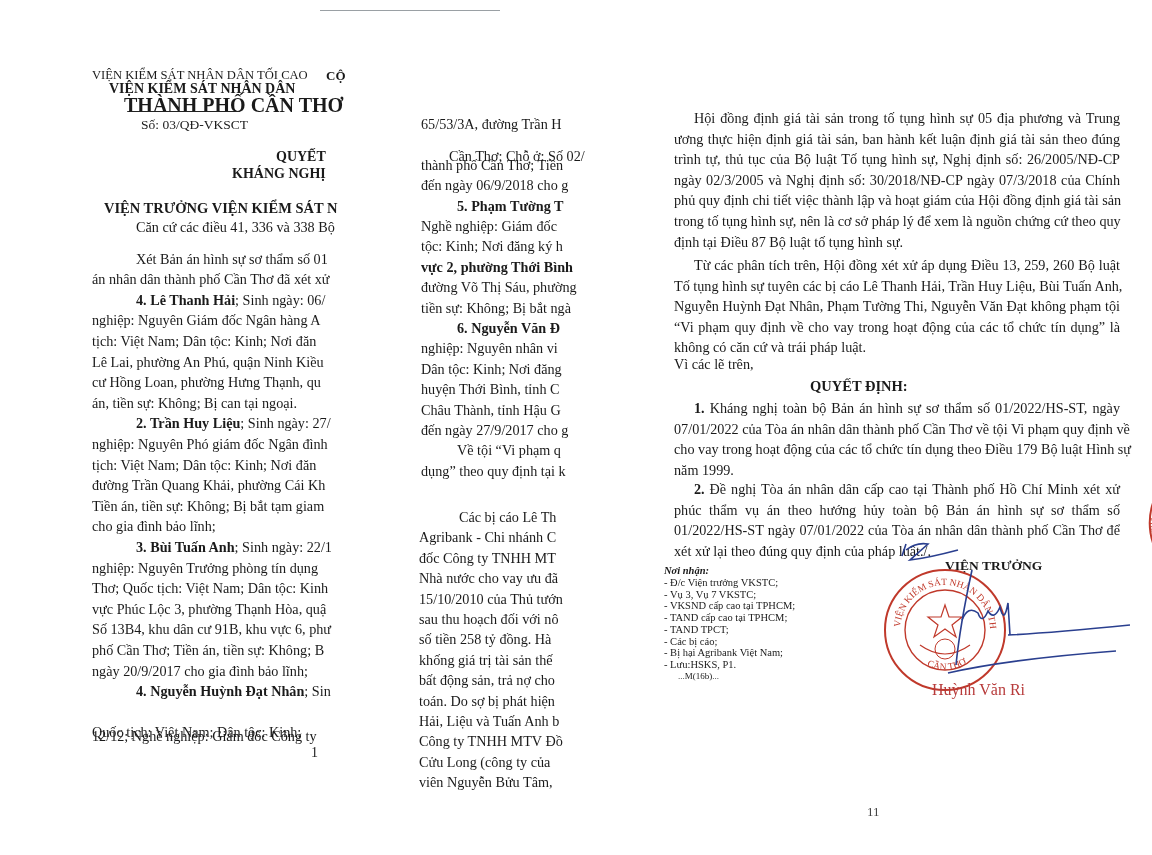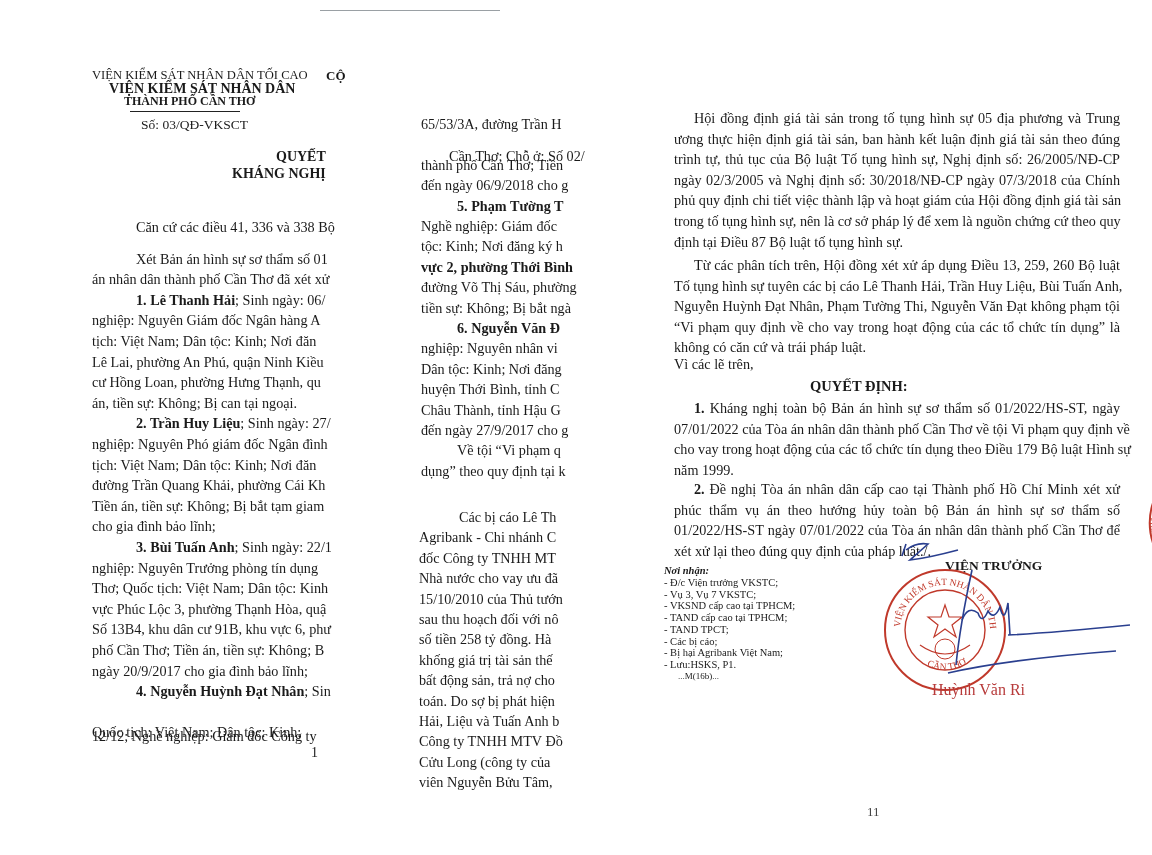--- a/index.html
+++ b/index.html
@@ -15,21 +15,21 @@
   .p3 { left:630px; top:0; width:522px; height:855px; z-index:3; }
 
   .top-rule { position:absolute; left:320px; top:10px; width:180px; height:1px; background:#9aa0a4; z-index:5; }
 
   .line { position:absolute; white-space:nowrap; font-size:14.2px; line-height:18px; }
   .b { font-weight:bold; }
 
   
   .hdr1 { position:absolute; left:92px; top:68px; font-size:12.6px; white-space:nowrap; }
   .hdr2 { position:absolute; left:109px; top:81px; font-size:14px; font-weight:bold; white-space:nowrap; }
-  .hdr3 { position:absolute; left:124px; top:94px; font-size:12px; font-weight:bold; white-space:nowrap; }
+  .hdr3 { position:absolute; left:124px; top:94px; font-size:20px; font-weight:bold; white-space:nowrap; }
   .hdr-rule { position:absolute; left:130px; top:111px; width:110px; height:1px; background:#222; }
   .hdr4 { position:absolute; left:141px; top:117px; font-size:13.5px; white-space:nowrap; }
   .cq { position:absolute; left:326px; top:68px; font-size:13px; font-weight:bold; }
   .qd-title1 { position:absolute; left:276px; top:149px; font-size:14px; font-weight:bold; white-space:nowrap; }
   .qd-title2 { position:absolute; left:232px; top:166px; font-size:14px; font-weight:bold; white-space:nowrap; }
   .vt-title { position:absolute; left:104px; top:200px; font-size:14.5px; font-weight:bold; white-space:nowrap; }
   .pgnum1 { position:absolute; left:311px; top:745px; font-size:14px; }
 
   
   .p3 .line { left:0; width:446px; text-align:justify; text-align-last:justify; }
@@ -51,26 +51,27 @@
 
 <div class="page p1">
   <div class="hdr1">VIỆN KIỂM SÁT NHÂN DÂN TỐI CAO</div>
   <div class="cq">CỘ</div>
   <div class="hdr2">VIỆN KIỂM SÁT NHÂN DÂN</div>
   <div class="hdr3">THÀNH PHỐ CẦN THƠ</div>
   <div class="hdr-rule"></div>
   <div class="hdr4">Số: 03/QĐ-VKSCT</div>
   <div class="qd-title1">QUYẾT</div>
   <div class="qd-title2">KHÁNG NGHỊ</div>
+  <div class="vt-title">VIỆN TRƯỞNG VIỆN KIỂM SÁT N</div>
 
   <div id="p1-body">
       <div class="line" style="left: 136px; top: 218px;">Căn cứ các điều 41, 336 và 338 Bộ</div>
       <div class="line" style="left: 136px; top: 249.6px;">Xét Bản án hình sự sơ thẩm số 01</div>
       <div class="line" style="left: 92px; top: 270.2px;">án nhân dân thành phố Cần Thơ đã xét xử</div>
-      <div class="line" style="left: 136px; top: 290.8px;"><span class="b">1. Lê Thanh Hải</span>; Sinh ngày: 06/</div>
+      <div class="line" style="left: 136px; top: 290.8px;"><span class="b">4. Lê Thanh Hải</span>; Sinh ngày: 06/</div>
       <div class="line" style="left: 92px; top: 311.4px;">nghiệp: Nguyên Giám đốc Ngân hàng A</div>
       <div class="line" style="left: 92px; top: 332px;">tịch: Việt Nam; Dân tộc: Kinh; Nơi đăn</div>
       <div class="line" style="left: 92px; top: 352.6px;">Lê Lai, phường An Phú, quận Ninh Kiều</div>
       <div class="line" style="left: 92px; top: 373.2px;">cư Hồng Loan, phường Hưng Thạnh, qu</div>
       <div class="line" style="left: 92px; top: 393.8px;">án, tiền sự: Không; Bị can tại ngoại.</div>
       <div class="line" style="left: 136px; top: 414.4px;"><span class="b">2. Trần Huy Liệu</span>; Sinh ngày: 27/</div>
       <div class="line" style="left: 92px; top: 435px;">nghiệp: Nguyên Phó giám đốc Ngân đình</div>
       <div class="line" style="left: 92px; top: 455.6px;">tịch: Việt Nam; Dân tộc: Kinh; Nơi đăn</div>
       <div class="line" style="left: 92px; top: 476.2px;">đường Trần Quang Khải, phường Cái Kh</div>
       <div class="line" style="left: 92px; top: 496.8px;">Tiền án, tiền sự: Không; Bị bắt tạm giam</div>

